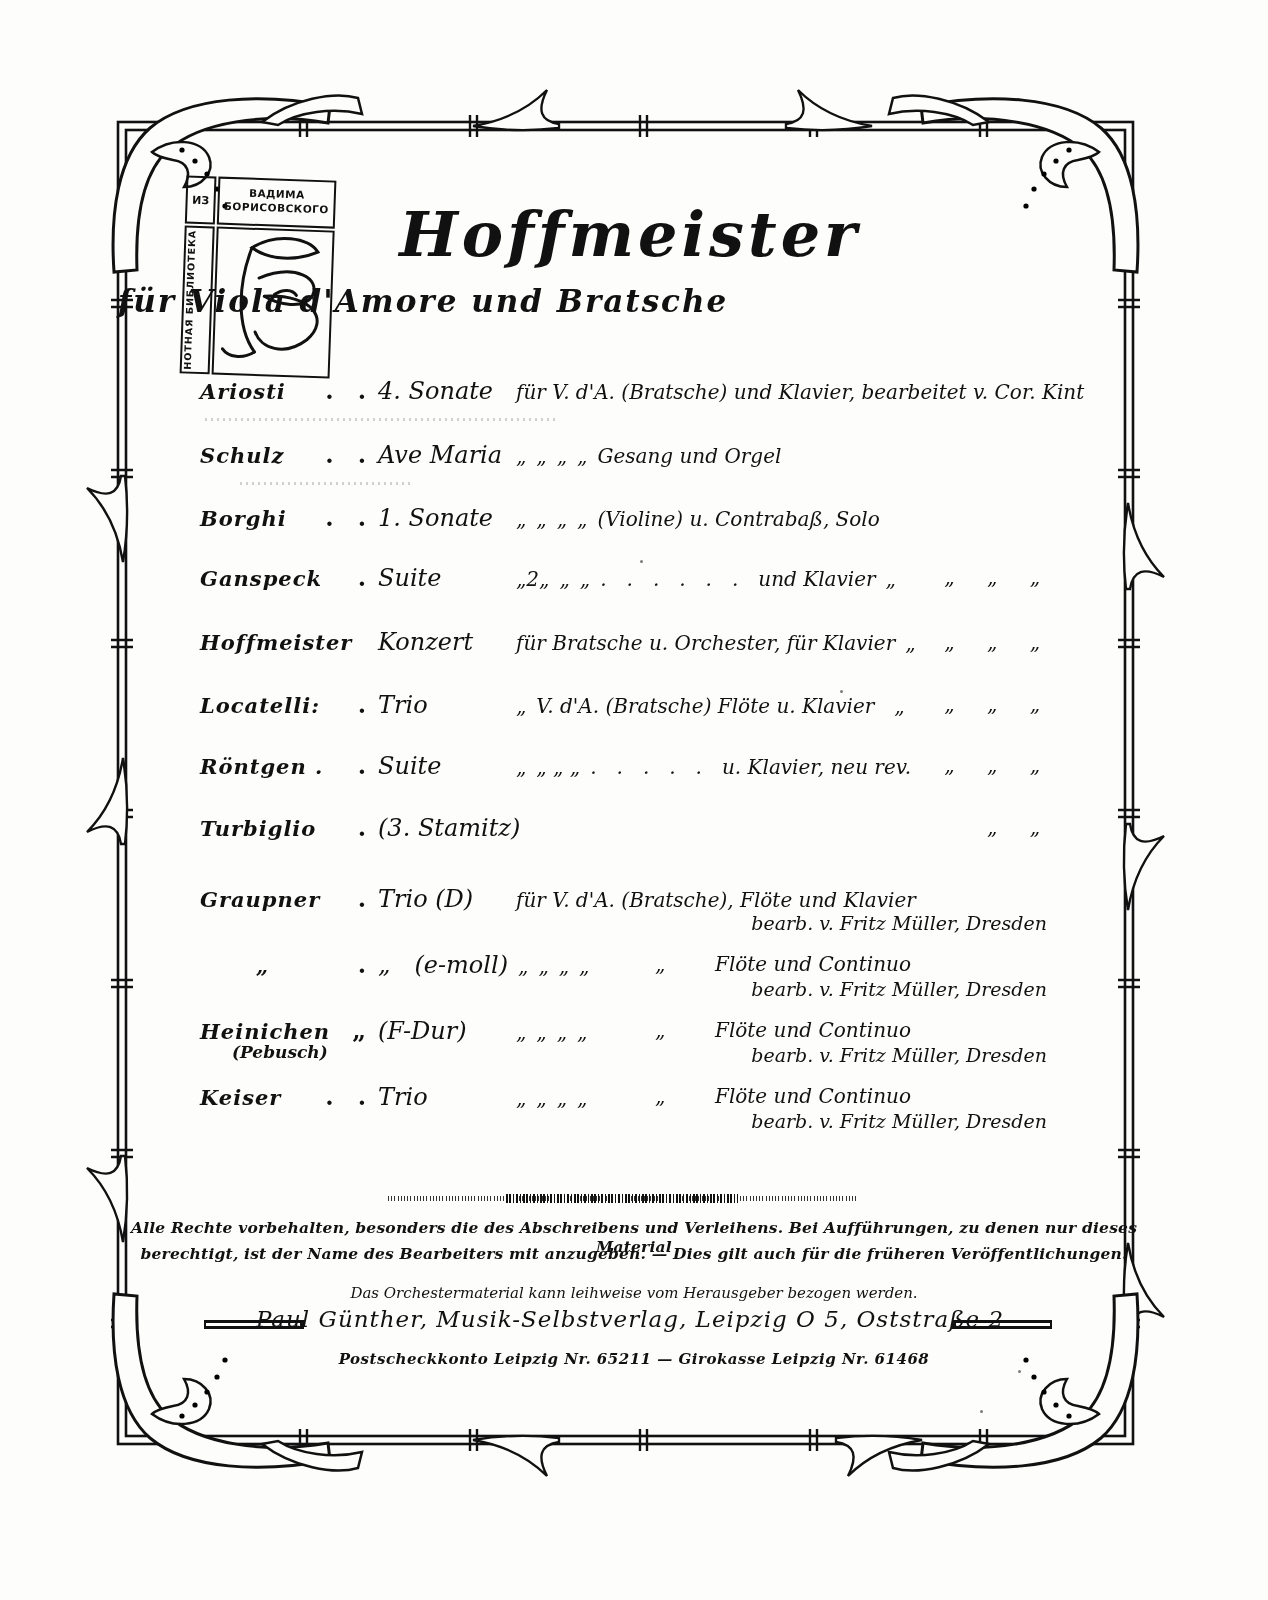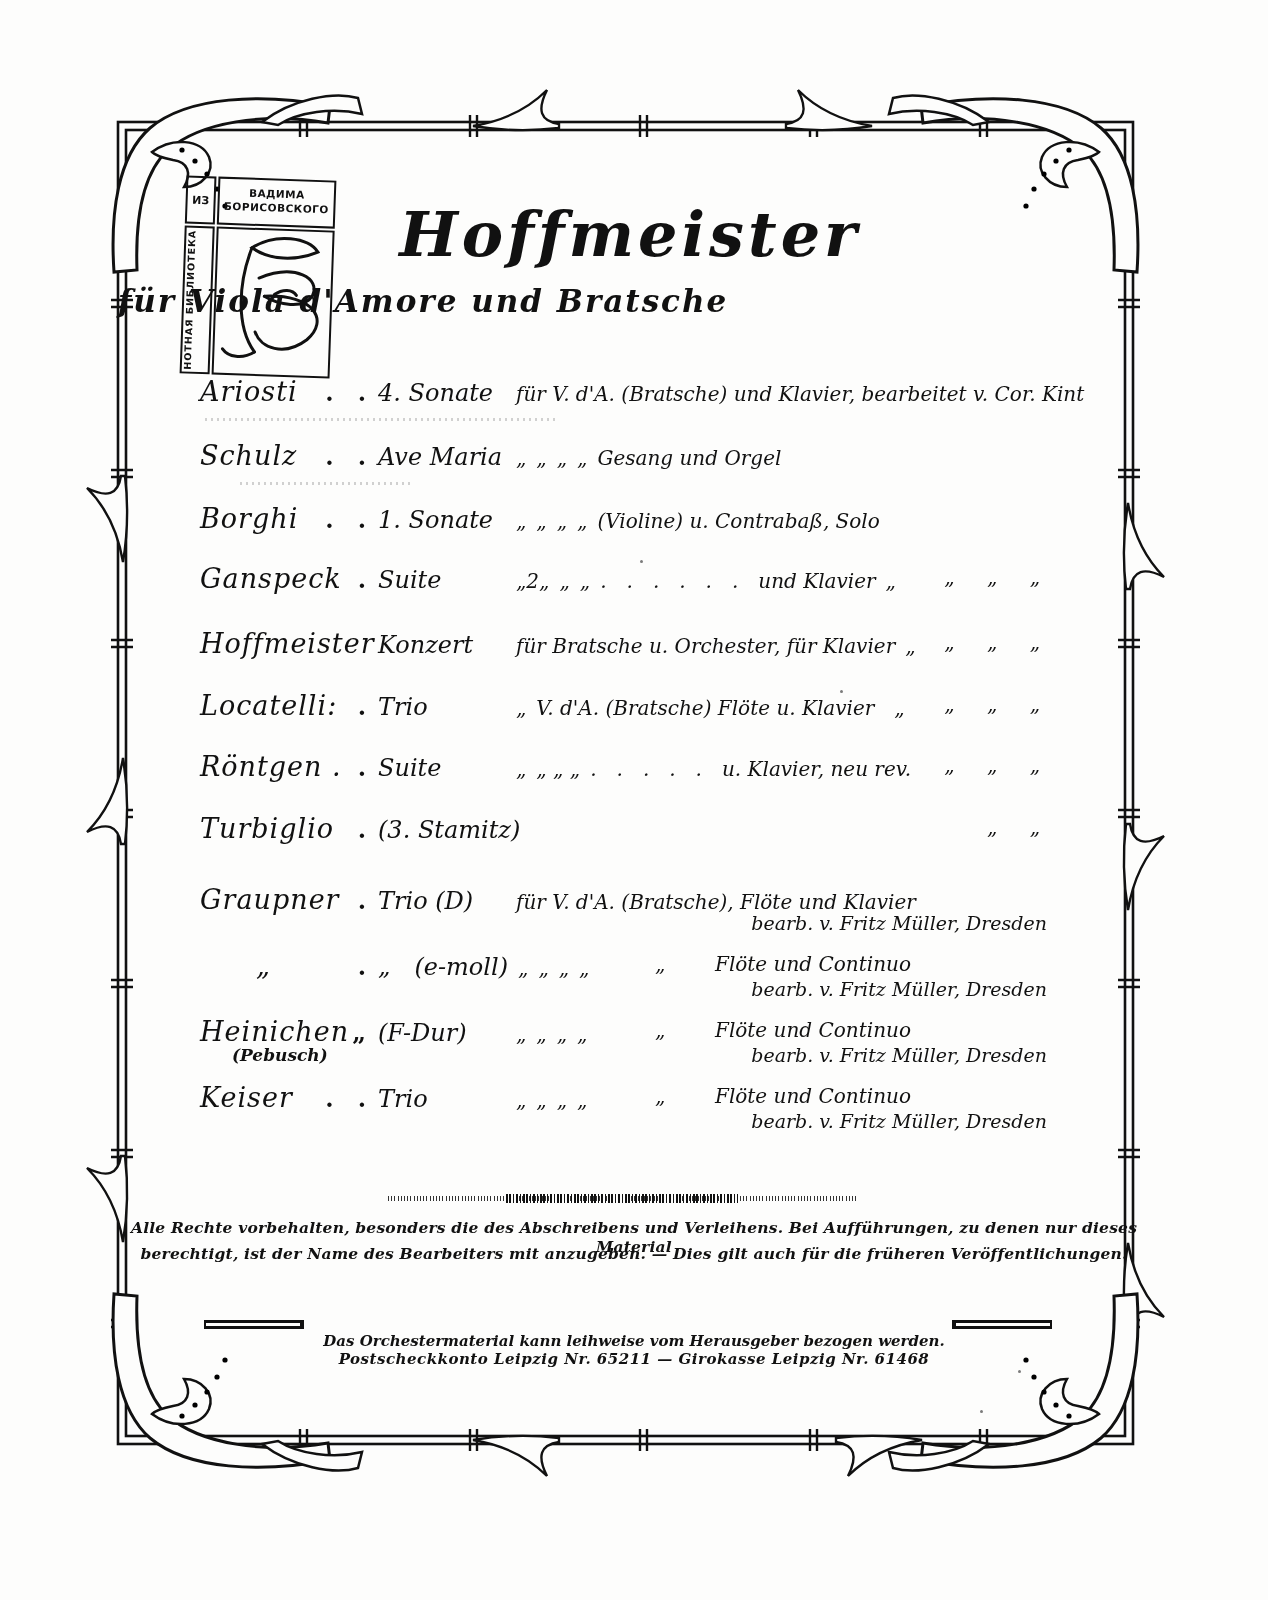--- a/index.html
+++ b/index.html
@@ -27,21 +27,21 @@
   .title{position:absolute;left:130px;top:198px;width:1000px;text-align:center;
          font-size:62px;font-weight:bold;font-style:italic;letter-spacing:4px;}
   .subtitle{position:absolute;left:118px;top:283px;width:1000px;text-align:left;
          font-size:31px;font-weight:bold;font-style:italic;letter-spacing:2px;}
 
   
   .catalog{position:absolute;left:200px;top:0;width:862px;height:1200px;}
   .row{position:absolute;left:0;width:100%;display:flex;align-items:baseline;white-space:nowrap;}
   .c-comp{display:inline-flex;align-items:baseline;width:178px;flex:0 0 178px;}
   .c-namewrap{display:inline-block;}
-  .c-name{font-size:27px;font-weight:normal;font-style:italic;letter-spacing:1px;}
+  .c-name{font-size:21px;font-weight:bold;font-style:italic;letter-spacing:1px;}
   .c-subname{display:block;font-size:17px;font-weight:bold;font-style:italic;padding-left:32px;margin-top:-2px;}
   .c-dots{margin-left:auto;padding-right:12px;font-size:24px;font-weight:bold;}
   .c-work{min-width:128px;padding-right:10px;font-size:24px;font-style:italic;}
   .c-det{font-size:20px;font-style:italic;}
   .c-mid{position:absolute;left:455px;top:2px;font-size:20px;font-style:italic;}
   .c-right{position:absolute;left:515px;top:2px;width:332px;font-size:20px;font-style:italic;}
   .c-sub{position:absolute;left:515px;top:28px;width:332px;text-align:right;
          font-size:19px;font-style:italic;}
   .c-tail{position:absolute;right:22px;top:2px;font-size:20px;font-style:italic;word-spacing:26px;}
 
@@ -53,21 +53,21 @@
   
   .rule{position:absolute;left:388px;top:1196px;width:468px;height:5px;
         background:repeating-linear-gradient(90deg,#333 0 1px,transparent 1px 3.2px);}
   .rule::after{content:"";position:absolute;left:118px;top:-2px;width:232px;height:9px;
         background:repeating-linear-gradient(90deg,#111 0 1.5px,transparent 1.5px 3.4px);}
   .rights{position:absolute;left:114px;width:1040px;text-align:center;
         font-size:15.5px;font-weight:bold;font-style:italic;letter-spacing:0.2px;}
   .rights-1{top:1218px;}
   .rights-2{top:1244px;}
   .orch-note{position:absolute;left:114px;top:1284px;width:1040px;text-align:center;
-        font-size:15px;font-weight:bold;font-style:italic;margin-top:48px;}
+        font-size:15px;font-weight:normal;font-style:italic;}
   .publisher{position:absolute;left:130px;top:1306px;width:1000px;text-align:center;
         font-size:23px;font-style:italic;letter-spacing:1px;}
   .accounts{position:absolute;left:114px;top:1350px;width:1040px;text-align:center;
         font-size:15px;font-weight:bold;font-style:italic;letter-spacing:0.5px;}
   .pub-dash{position:absolute;top:1320px;width:100px;height:9px;
         border-top:3px solid #111;border-bottom:3px solid #111;box-sizing:border-box;}
   .pub-dash-left{left:204px;border-right:4px solid #111;border-left:2px solid #111;}
   .pub-dash-right{left:952px;border-left:4px solid #111;border-right:2px solid #111;}
 
   
@@ -352,16 +352,17 @@
   <div class="speck" style="left:1018px;top:1370px"></div>
   <div class="speck" style="left:980px;top:1410px"></div>
   <div class="speck" style="left:640px;top:560px"></div>
   <div class="speck" style="left:840px;top:690px"></div>
 
   <div class="rule"></div>
   <div class="rights rights-2">berechtigt, ist der Name des Bearbeiters mit anzugeben. — Dies gilt auch für die früheren Veröffentlichungen.</div>
   <div class="rights rights-1">Alle Rechte vorbehalten, besonders die des Abschreibens und Verleihens.  Bei Aufführungen, zu denen nur dieses Material</div>
   <div class="orch-note">Das Orchestermaterial kann leihweise vom Herausgeber bezogen werden.</div>
   <div class="pub-dash pub-dash-left"></div>
+  <div class="publisher">Paul Günther, Musik-Selbstverlag, Leipzig O 5, Oststraße 2</div>
   <div class="pub-dash pub-dash-right"></div>
   <div class="accounts">Postscheckkonto Leipzig Nr. 65211  —  Girokasse Leipzig Nr. 61468</div>
 
 </div>
 
 </body></html>

